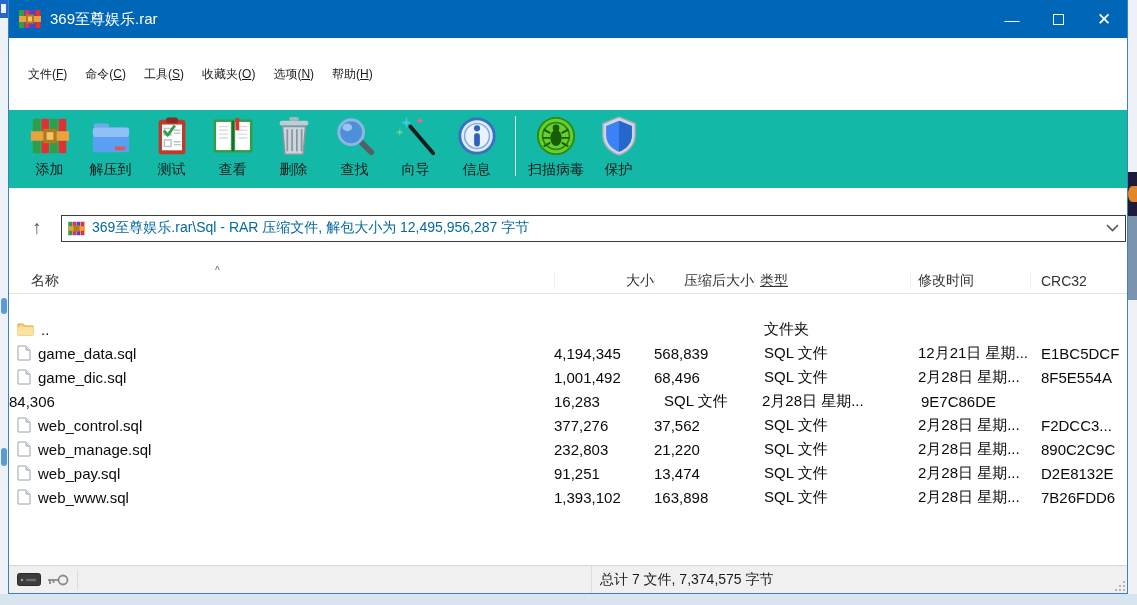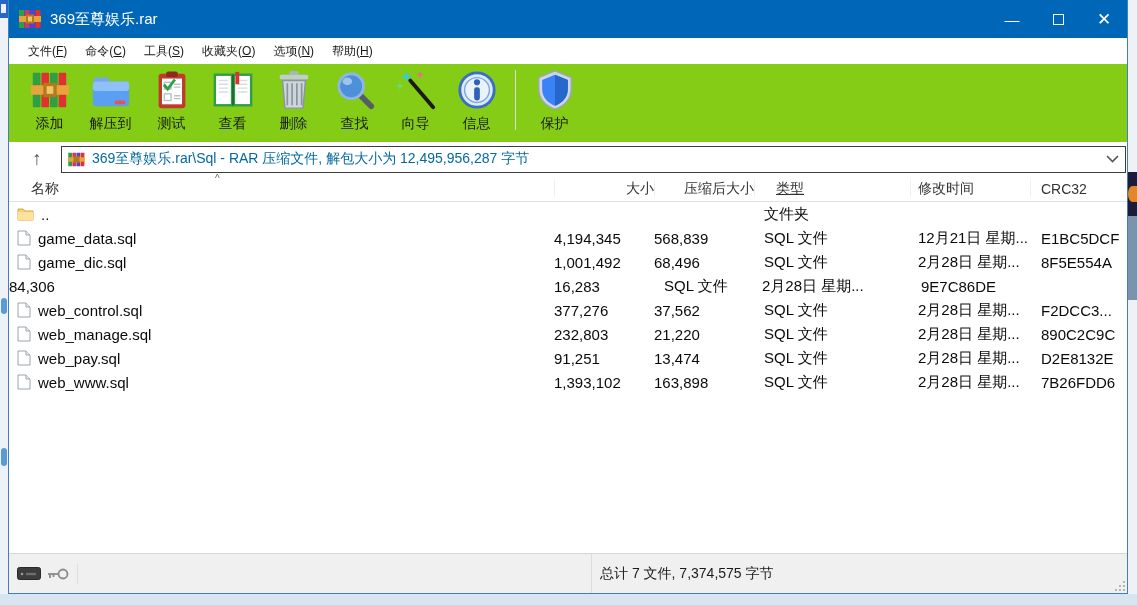--- a/index.html
+++ b/index.html
@@ -11,65 +11,65 @@
   .bg-frag-topleft::after { content:""; position:absolute; left:1px; top:4px; width:5px; height:9px; background:#eaf1fb; }
   .bg-strip-left { position:absolute; left:0; top:18px; width:8px; height:587px; background:#edf2f8; }
   .deco-blue { position:absolute; background:#5b9bd5; border-radius:3px; }
   .bg-strip-right { position:absolute; right:0; top:0; width:9px; height:605px; background:#eef1f5; }
   .bg-right-img { position:absolute; right:0; top:172px; width:9px; height:44px; background:#1d1b3a; }
   .bg-right-img::after { content:""; position:absolute; right:0; top:14px; width:9px; height:16px; background:#e2862b; border-radius:50% 0 0 50%; }
   .bg-right-strip2 { position:absolute; right:0; top:216px; width:9px; height:84px; background:#7b93ad; }
   .bg-strip-bottom { position:absolute; left:0; bottom:0; width:1137px; height:11px; background:#d9e4f1; }
 
   
-  .window { position:absolute; left:8px; top:0; width:1120px; height:594px; background:#ffffff; border:1px solid #3f7fc0; border-top:none; display:flex; flex-direction:column; }
+  .window { position:absolute; left:8px; top:0; width:1120px; height:594px; background:#ffffff; border:1px solid #3f7fc0; border-top:none; display:flex; flex-direction:column;gap:23px; }
 
   .titlebar { height:38px; background:#0067b8; display:flex; align-items:center; flex:0 0 auto; }
   .title-icon { margin-left:10px; width:22px; height:20px; }
   .title-text { color:#ffffff; font-size:15px; margin-left:9px; flex:1 1 auto; white-space:nowrap; }
   .caption-btns { display:flex; height:38px; }
   .cap-btn { width:46px; height:38px; display:flex; align-items:center; justify-content:center; color:#ffffff; font-size:15px; cursor:default; }
   .cap-btn .maxbox { width:11px; height:11px; border:1px solid #ffffff; display:block; }
   .cap-btn.close { font-size:17px; }
 
   .menubar { height:26px; background:#ffffff; display:flex; align-items:center; padding-left:10px; flex:0 0 auto; font-size:12px; color:#1a1a1a; }
   .menu-item { padding:3px 9px; white-space:nowrap; }
   .menu-item u { text-decoration:underline; }
 
-  .toolbar { height:78px; background:#84cc16; display:flex; align-items:flex-start; padding-left:10px; flex:0 0 auto; }
+  .toolbar { height:78px; background:#14b8a6; display:flex; align-items:flex-start; padding-left:10px; flex:0 0 auto; }
   .tbtn { min-width:61px; height:74px; margin-top:2px; display:flex; flex-direction:column; align-items:center; justify-content:flex-start; padding:2px 4px 0 4px; }
   .tbtn .ticon { width:44px; height:44px; display:flex; align-items:center; justify-content:center; }
   .tbtn .tlabel { font-size:14px; color:#1a1a1a; margin-top:3px; white-space:nowrap; }
   .tsep { width:1px; height:60px; background:#d9d9d9; margin:6px 8px 0 8px; }
 
   .addressbar { height:34px; display:flex; align-items:center; flex:0 0 auto; padding:0 0 0 4px; }
   .up-btn { width:48px; height:28px; display:flex; align-items:center; justify-content:center; color:#5a5a5a; font-size:19px; }
   .combo { flex:1 1 auto; height:27px; border:1px solid #3c3c3c; background:#ffffff; display:flex; align-items:center; margin-right:1px; }
   .combo .c-icon { width:17px; height:15px; margin-left:6px; flex:0 0 auto; }
   .combo .c-text { font-size:14px; color:#0369a1; margin-left:7px; flex:1 1 auto; white-space:nowrap; overflow:hidden; }
   .combo .c-chev { width:26px; color:#555555; display:flex; justify-content:center; flex:0 0 auto; }
 
   .lheader { height:26px; border-bottom:1px solid #e3e3e3; display:grid; grid-template-columns:545px 100px 100px 156px 120px 1fr; align-items:center; font-size:14px; color:#333333; flex:0 0 auto; position:relative; }
   .lheader .h-name { padding-left:22px; }
   .hr { text-align:right; }
-  .hl { padding-left:22px;text-decoration:underline; }
+  .hl { padding-left:6px;text-decoration:underline; }
   .hl5 { padding-left:8px; }
   .hl6 { padding-left:11px; }
   .sort-caret { position:absolute; left:206px; top:-3px; font-size:10px; color:#666666; }
   .hsep { position:absolute; top:4px; bottom:4px; width:1px; background:#efefef; }
 
   .filelist { flex:1 1 auto; background:#ffffff; overflow:hidden; }
   .frow { height:24px; display:grid; grid-template-columns:545px 100px 100px 156px 120px 1fr; align-items:center; font-size:15px; color:#0a0a0a; }
   .cell-name { display:flex; align-items:center; padding-left:8px; gap:7px; white-space:nowrap; }
   .num { text-align:left; font-variant-numeric:tabular-nums; }
   .cl { padding-left:10px; white-space:nowrap; }
   .cl5 { padding-left:8px; white-space:nowrap; }
   .cl6 { padding-left:11px; white-space:nowrap; }
 
-  .statusbar { height:40px; background:#f0f0f0; border-top:1px solid #d6d6d6; display:flex; align-items:center; flex:0 0 auto; position:relative; font-size:14px; color:#1a1a1a; }
+  .statusbar { height:28px; background:#f0f0f0; border-top:1px solid #d6d6d6; display:flex; align-items:center; flex:0 0 auto; position:relative; font-size:14px; color:#1a1a1a; }
   .sb-icons { display:flex; align-items:center; gap:6px; padding:0 8px 0 8px; }
   .sb-sep { width:1px; height:20px; background:#dddddd; }
   .sb-total { position:absolute; left:582px; top:0; bottom:0; display:flex; align-items:center; padding-left:8px; border-left:1px solid #dddddd; }
   .grip { position:absolute; right:2px; bottom:2px; width:12px; height:12px; }
   .grip i { position:absolute; width:2px; height:2px; background:#b5b5b5; }
 </style>
 </head>
 <body>
 
 <div class="bg-frag-topleft"></div>
@@ -213,20 +213,32 @@
           <circle cx="22" cy="22" r="13" fill="#eaf3fd" stroke="#7fa8d9" stroke-width="1.5"></circle>
           <circle cx="22" cy="14" r="3.2" fill="#2e62b8"></circle>
           <rect x="19" y="19" width="6" height="14" rx="2.5" fill="#2e62b8"></rect>
         </svg>
       </span>
       <span class="tlabel">信息</span>
     </div>
 
     <div class="tsep"></div>
 
+    <div class="tbtn">
+      <span class="ticon">
+        <svg width="42" height="42" viewBox="0 0 44 44">
+          <circle cx="22" cy="22" r="19" fill="#69cf2f" stroke="#2b8a0f" stroke-width="2"></circle>
+          <circle cx="22" cy="22" r="14" fill="none" stroke="#2b8a0f" stroke-width="2"></circle>
+          <circle cx="22" cy="13.5" r="3.5" fill="#185c06"></circle>
+          <ellipse cx="22" cy="24" rx="6" ry="8.5" fill="#185c06"></ellipse>
+          <path d="M16 19 L9 15 M16 24 H8 M16 29 L9 33 M28 19 L35 15 M28 24 H36 M28 29 L35 33" stroke="#185c06" stroke-width="2"></path>
+        </svg>
+      </span>
+      <span class="tlabel">扫描病毒</span>
+    </div>
 
 
     <div class="tbtn">
       <span class="ticon">
         <svg width="42" height="42" viewBox="0 0 44 44">
           <path d="M22 2 L39 9 V21 C39 32 31 39 22 42 C13 39 5 32 5 21 V9 Z" fill="#cfd8e2" stroke="#9aa8b8" stroke-width="1.5"></path>
           <path d="M22 6 L35.5 11.5 V21 C35.5 30 29 36 22 38.5 C15 36 8.5 30 8.5 21 V11.5 Z" fill="#3b82f6"></path>
           <path d="M22 6 L35.5 11.5 V21 C35.5 30 29 36 22 38.5 Z" fill="#2667cc"></path>
         </svg>
       </span>

